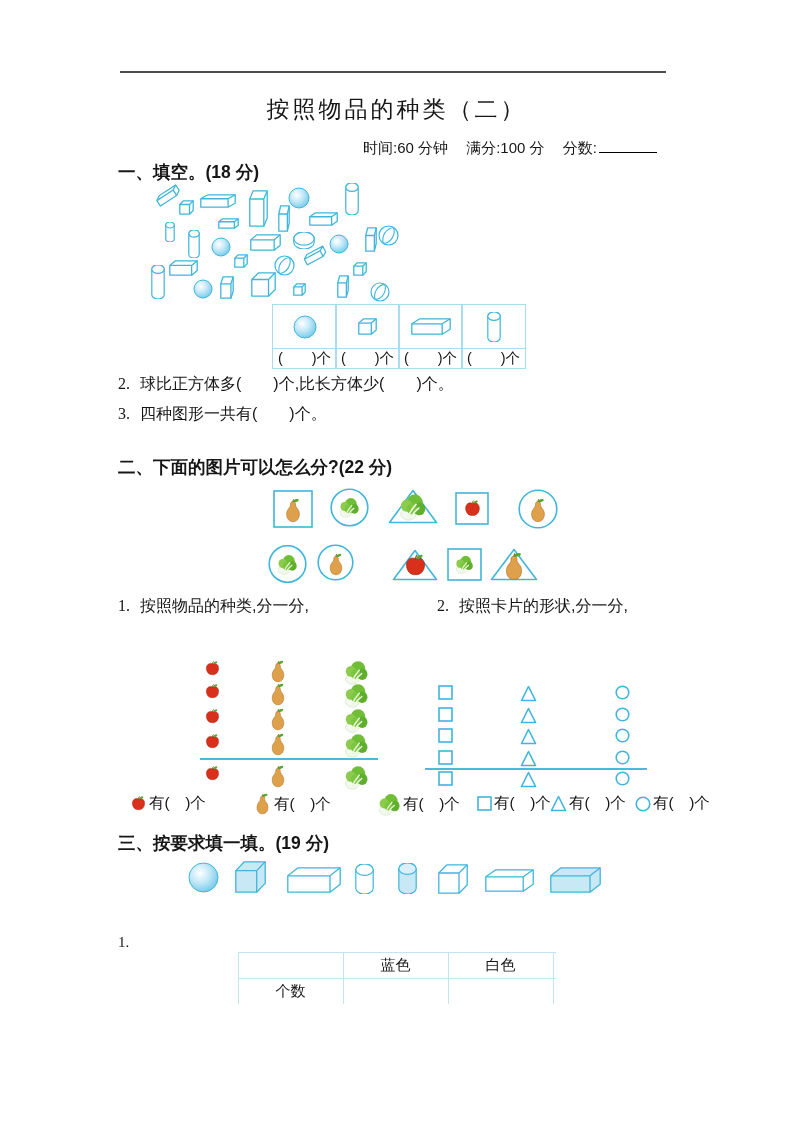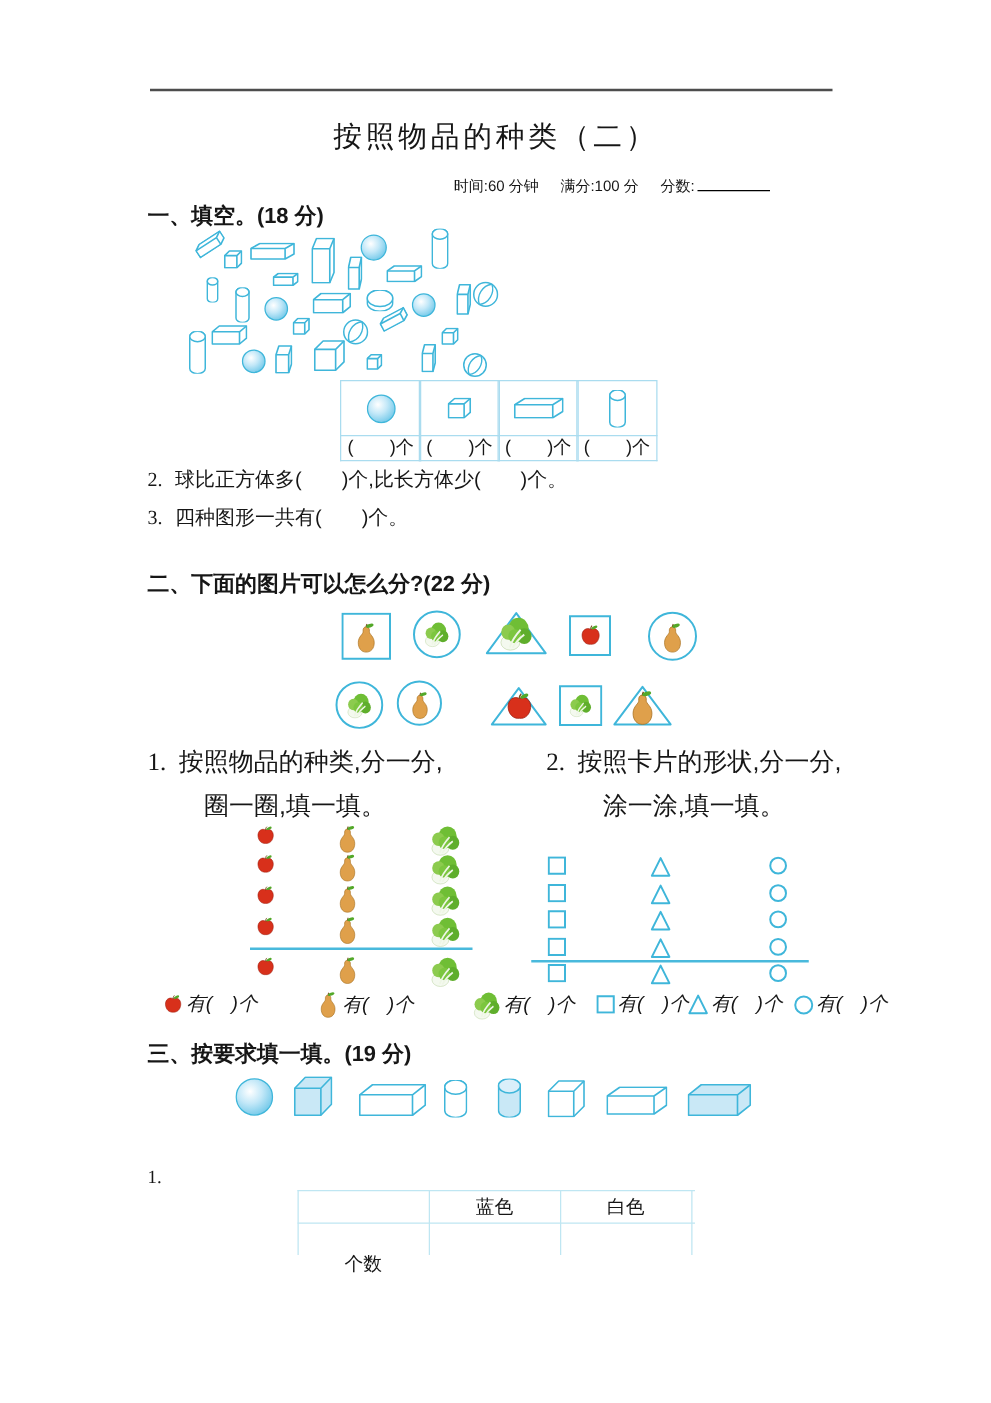--- a/index.html
+++ b/index.html
@@ -2,33 +2,33 @@
 <html><head>
 <meta charset="utf-8">
 <style>
   html,body{margin:0;padding:0;background:#fff;}
   #page{position:relative;width:793px;height:1122px;background:#ffffff;overflow:hidden;
         font-family:"Liberation Sans","DejaVu Sans",sans-serif;color:#161616;}
   .abs{position:absolute;}
   .toprule{left:120px;top:71px;width:546px;height:2px;background:#4d4d4d;}
   .title{left:0;top:94px;width:793px;text-align:center;
          font-family:"Liberation Serif","DejaVu Serif",serif;font-size:23px;letter-spacing:3px;}
-  .info{left:363px;top:139px;font-size:12px;white-space:nowrap;}
+  .info{left:363px;top:139px;font-size:15px;white-space:nowrap;}
   .info span{margin-right:14px;}
   .scoreline{display:inline-block;width:58px;border-bottom:1.5px solid #000;height:13px;margin-right:0 !important;}
   .h1{font-size:17.5px;font-weight:bold;}
   .qnum{font-family:"Liberation Serif","DejaVu Serif",serif;margin-right:10px;}
   .qline{font-size:16px;white-space:nowrap;}
   .qlist .qline{margin-bottom:9px;}
   .sortline{position:absolute;height:2px;background:#49b9dc;}
   .cell-label{font-size:14.5px;text-align:center;}
   .tline{position:absolute;background:#bfe6f2;}
   .t2text{position:absolute;font-size:15px;text-align:center;}
   .countitem{position:absolute;font-size:15.5px;white-space:nowrap;display:flex;align-items:center;gap:2px;}
-  .instr{font-size:20px;white-space:nowrap;}
+  .instr{font-size:16px;white-space:nowrap;}
   svg{display:block;}
 </style>
 </head>
 <body>
 
 <div id="page">
 
   <div class="abs toprule"></div>
 
   <div class="abs title">按照物品的种类（二）</div>
@@ -410,26 +410,24 @@
               <path d="M10 3.4 C10 2.4 10.2 1.8 10.6 1.2" stroke="#7a4a1c" stroke-width="0.9" fill="none"></path>
               <ellipse cx="12.6" cy="2.4" rx="2.8" ry="1.3" fill="#53a829" transform="rotate(-18 12.6 2.4)"></ellipse>
             </g>
           </svg>
         </div>
       </div>
     </div>
 
   <div class="abs instr" style="left:118px;top:596px;">
     <span class="qnum">1.</span><span>按照物品的种类,分一分,</span>
-    <div style="text-align:center;margin-top:8px;">圈一圈,填一填。</div>
   </div>
 
   <div class="abs instr" style="left:437px;top:596px;">
     <span class="qnum">2.</span><span>按照卡片的形状,分一分,</span>
-    <div style="text-align:center;margin-top:8px;">涂一涂,填一填。</div>
   </div>
 
   <div class="abs" id="leftSort" style="left: 190px; top: 655px; width: 235px; height: 135px;">
       <div style="position: absolute; left: 13.5px; top: 5px;">
         <svg width="17" height="17" viewBox="0 0 17 17">
           <g transform="scale(0.85 0.85)">
             <path d="M10 4.6 C13.5 2.8 17.6 5.4 17.2 10.4 C16.8 14.8 13.8 17.8 10 17.3 C6.2 17.8 3.2 14.8 2.8 10.4 C2.4 5.4 6.5 2.8 10 4.6 Z" fill="#d8301b" stroke="#9c1f10" stroke-width="0.5"></path>
             <path d="M10 4.8 C10 3.2 10.4 2.4 11.2 1.6" stroke="#7a4a1c" stroke-width="0.9" fill="none"></path>
             <ellipse cx="13.2" cy="3.1" rx="2.7" ry="1.2" fill="#53a829" transform="rotate(-24 13.2 3.1)"></ellipse>
           </g>
@@ -650,21 +648,21 @@
         </svg>
       </div>
       <div style="position: absolute; left: 189.5px; top: 103px;">
         <svg width="15" height="15" viewBox="0 0 15 15">
           <circle cx="7.5" cy="7.5" r="6.3" fill="none" stroke="#3fb6da" stroke-width="1.6"></circle>
         </svg>
       </div>
       <div class="sortline" style="left: 0px; top: 100px; width: 222px;"></div>
     </div>
 
-  <div class="abs" id="countRow" style="left:125px;top:793px;width:650px;height:24px;font-style:italic;">
+  <div class="abs" id="countRow" style="left:125px;top:793px;width:650px;height:24px;">
       <div class="countitem" style="left: 5px; top: 0px;">
         <svg width="17" height="17" viewBox="0 0 17 17">
           <g transform="scale(0.85 0.85)">
             <path d="M10 4.6 C13.5 2.8 17.6 5.4 17.2 10.4 C16.8 14.8 13.8 17.8 10 17.3 C6.2 17.8 3.2 14.8 2.8 10.4 C2.4 5.4 6.5 2.8 10 4.6 Z" fill="#d8301b" stroke="#9c1f10" stroke-width="0.5"></path>
             <path d="M10 4.8 C10 3.2 10.4 2.4 11.2 1.6" stroke="#7a4a1c" stroke-width="0.9" fill="none"></path>
             <ellipse cx="13.2" cy="3.1" rx="2.7" ry="1.2" fill="#53a829" transform="rotate(-24 13.2 3.1)"></ellipse>
           </g>
         </svg>
         <span>有(　)个</span>
       </div>
@@ -768,21 +766,21 @@
 
   <div class="abs" style="left:238px;top:952px;width:320px;height:52px;">
     <div class="tline" style="left:0;top:0;width:318px;height:1px;"></div>
     <div class="tline" style="left:0;top:26px;width:318px;height:1px;"></div>
     <div class="tline" style="left:0;top:0;width:1px;height:52px;"></div>
     <div class="tline" style="left:105px;top:0;width:1px;height:52px;"></div>
     <div class="tline" style="left:210px;top:0;width:1px;height:52px;"></div>
     <div class="tline" style="left:315px;top:0;width:1px;height:52px;"></div>
     <div class="t2text" style="left:105px;top:4px;width:105px;">蓝色</div>
     <div class="t2text" style="left:210px;top:4px;width:105px;">白色</div>
-    <div class="t2text" style="left:0;top:30px;width:105px;margin-top:20px;">个数</div>
+    <div class="t2text" style="left:0;top:30px;width:105px;">个数</div>
   </div>
 
   <svg width="0" height="0" style="position:absolute">
     <defs>
       <radialGradient id="gradSphere" cx="38%" cy="35%" r="75%">
         <stop offset="0%" stop-color="#ffffff"></stop>
         <stop offset="45%" stop-color="#c3e8f8"></stop>
         <stop offset="100%" stop-color="#66c4e7"></stop>
       </radialGradient>
     </defs>

